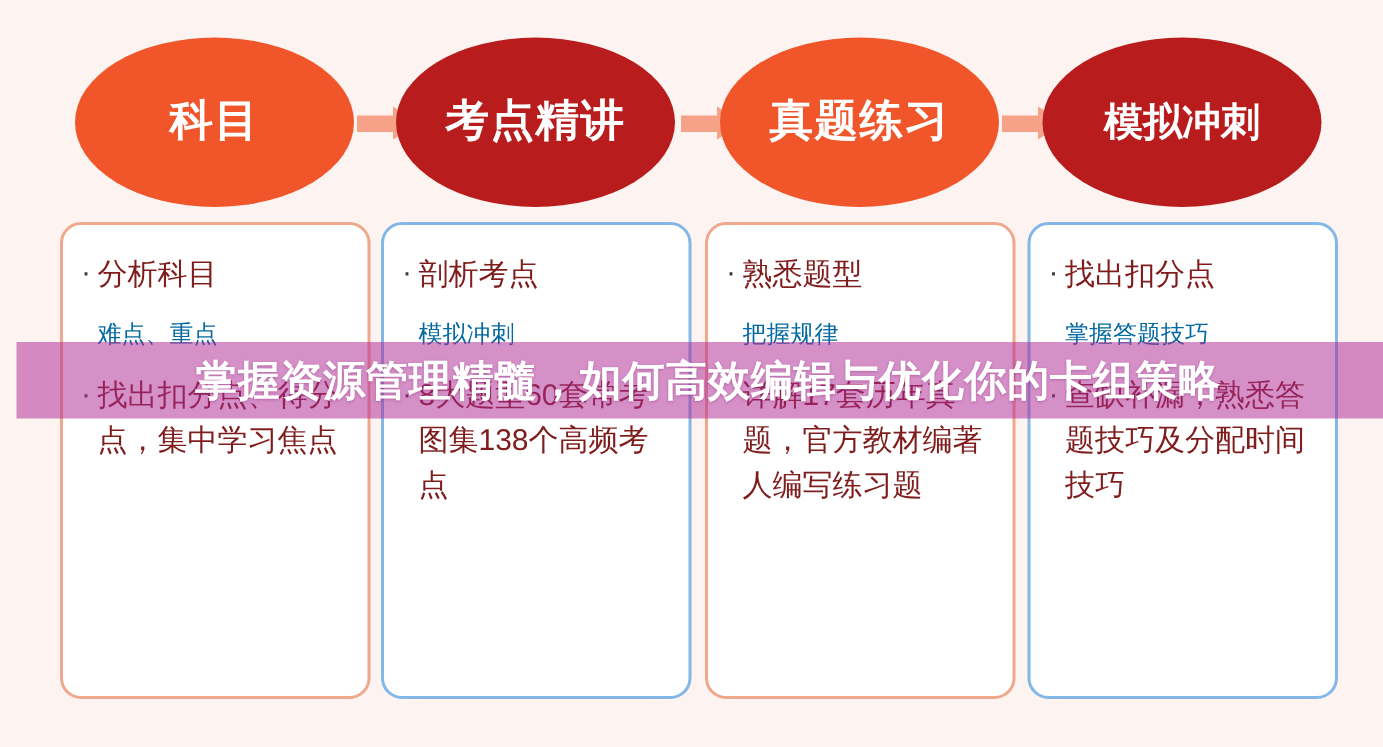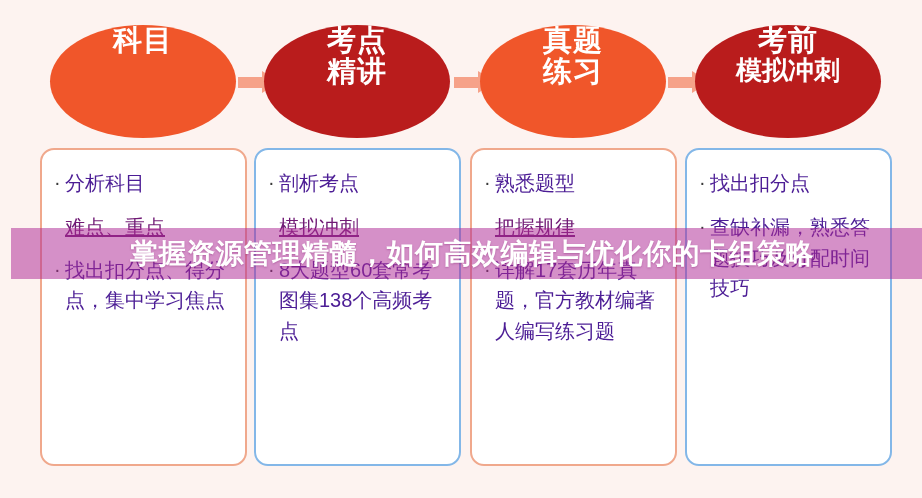--- a/index.html
+++ b/index.html
@@ -28,23 +28,23 @@
     width: 922px;
     height: 113px;
   }
   .ellipse {
     position: absolute;
     top: 0;
     width: 186px;
     height: 113px;
     border-radius: 50%;
     display: flex;
-    flex-direction: column;
+    flex-direction: row;
     align-items: center;
-    justify-content: flex-start;
+    justify-content: center;
     color: #FFFFFF;
     font-weight: bold;
     letter-spacing: 1px;
     line-height: 1.08;
     text-align: center;
   }
   .ellipse.orange { background: #F0562A; }
   .ellipse.blue   { background: #b91c1c; }
   .ellipse .line1 { font-size: 29px; }
   .ellipse .line2 { font-size: 29px; }
@@ -111,30 +111,29 @@
     flex: 0 0 auto;
     font-size: 20px;
     line-height: 1.45;
     color: #3A3A3A;
     width: 11px;
   }
   .bullet-text {
     flex: 1 1 auto;
     font-size: 20px;
     line-height: 1.52;
-    color: #4c1d95;
+    color: #7f1d1d;
     letter-spacing: 0px;
   }
   .sub-line {
-    font-size: 20px;
+    font-size: 16px;
     line-height: 1.52;
-    color: #701a75;
+    color: #0369a1;
     padding-left: 11px;
     margin-bottom: 12px;
-    text-decoration: underline;
   }
 
   
   .banner {
     position: absolute;
     left: 11px;
     top: 228px;
     width: 922px;
     height: 51px;
     background: rgba(175, 43, 150, 0.52);
@@ -181,21 +180,20 @@
       <span class="line1">真题</span>
       <span class="line2">练习</span>
     </div>
 
     <div class="arrow a3">
       <div class="shaft"></div>
       <div class="head"></div>
     </div>
 
     <div class="ellipse blue e4 wide">
-      <span class="line1">考前</span>
       <span class="line2">模拟冲刺</span>
     </div>
 
   </div>
 
   <div class="card orange c1">
     <div class="bullet-block">
       <span class="bullet-dot">·</span>
       <span class="bullet-text">分析科目</span>
     </div>
@@ -228,20 +226,21 @@
       <span class="bullet-dot">·</span>
       <span class="bullet-text">详解17套历年真题，官方教材编著人编写练习题</span>
     </div>
   </div>
 
   <div class="card blue c4">
     <div class="bullet-block">
       <span class="bullet-dot">·</span>
       <span class="bullet-text">找出扣分点</span>
     </div>
+    <div class="sub-line">掌握答题技巧</div>
     <div class="bullet-block">
       <span class="bullet-dot">·</span>
       <span class="bullet-text">查缺补漏，熟悉答题技巧及分配时间技巧</span>
     </div>
   </div>
 
   <div class="banner">
     <span class="banner-text">掌握资源管理精髓，如何高效编辑与优化你的卡组策略</span>
   </div>
 

